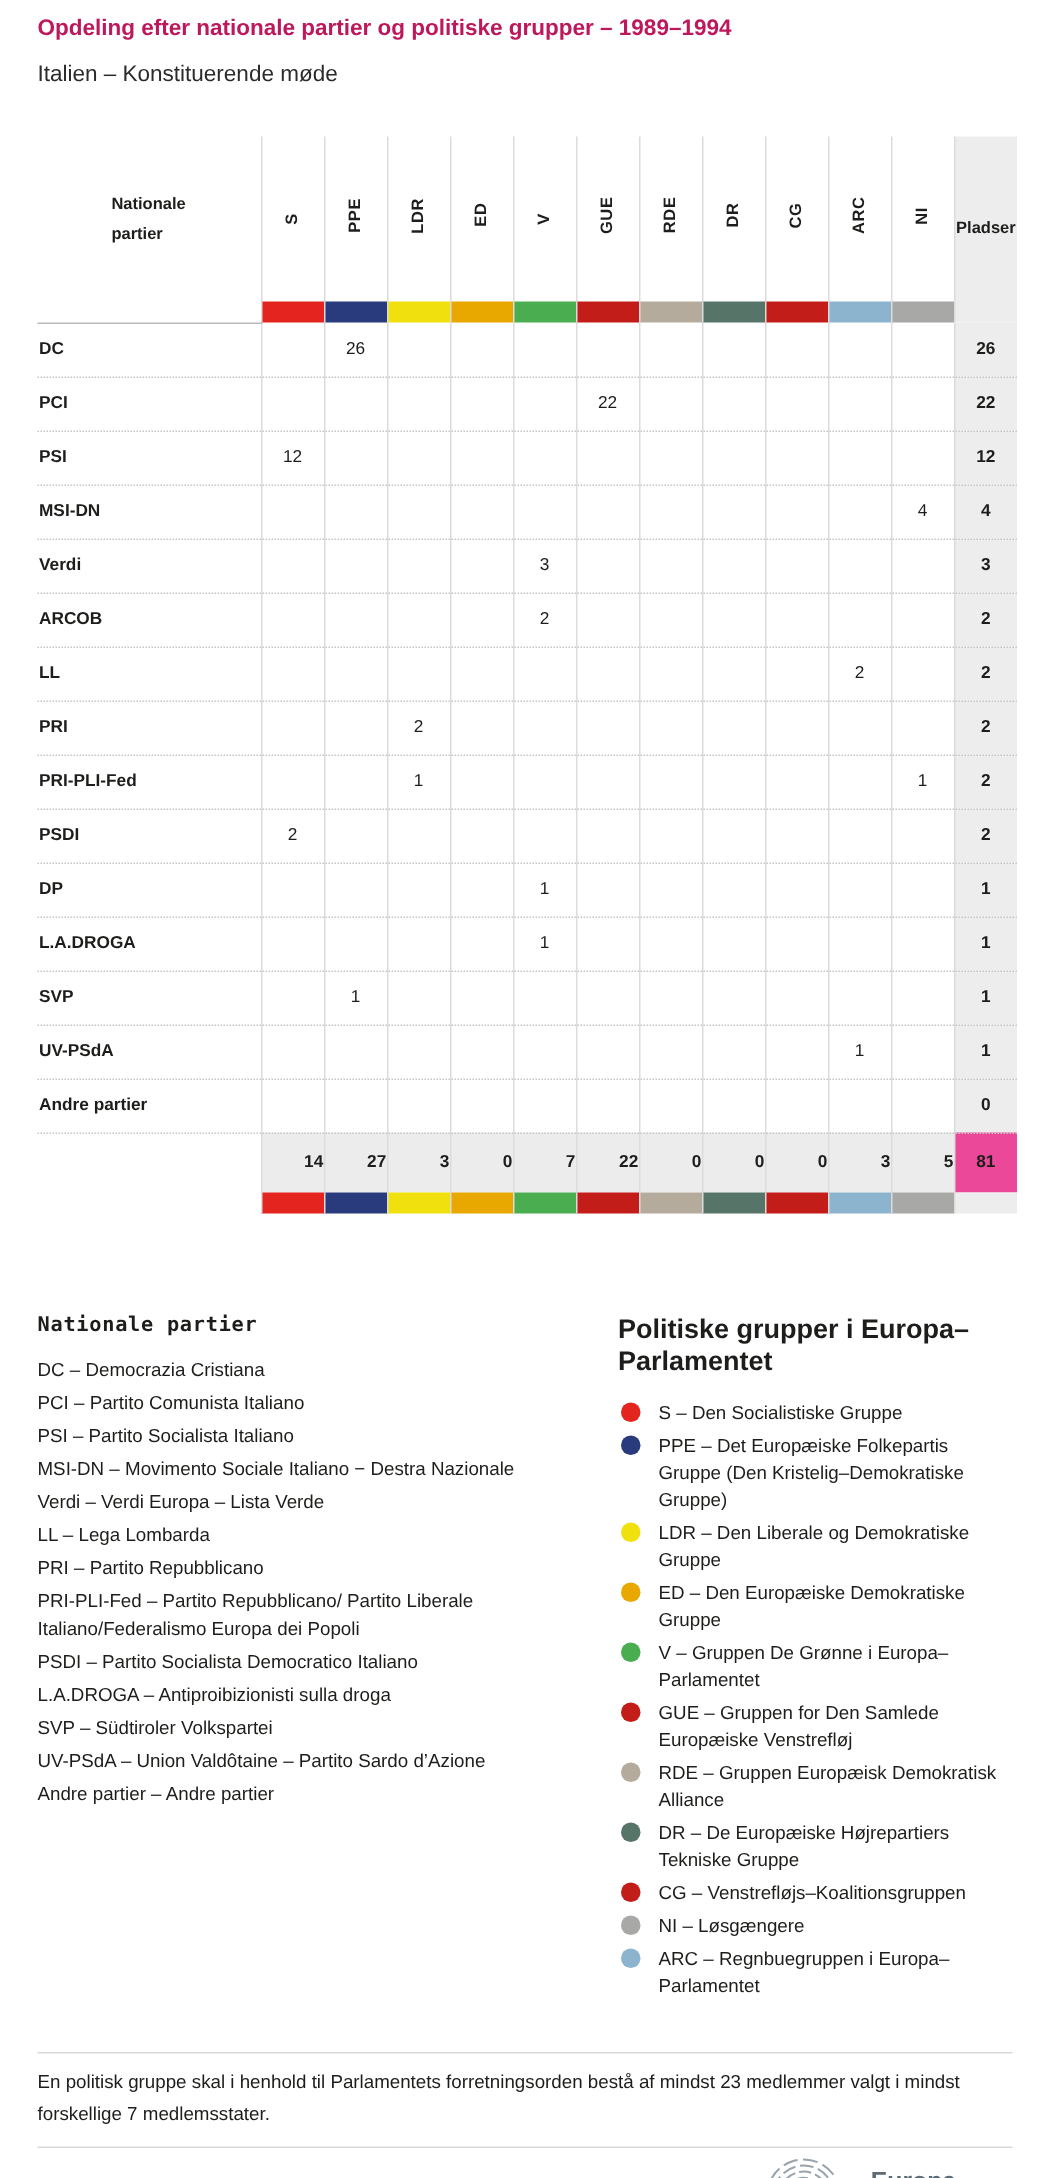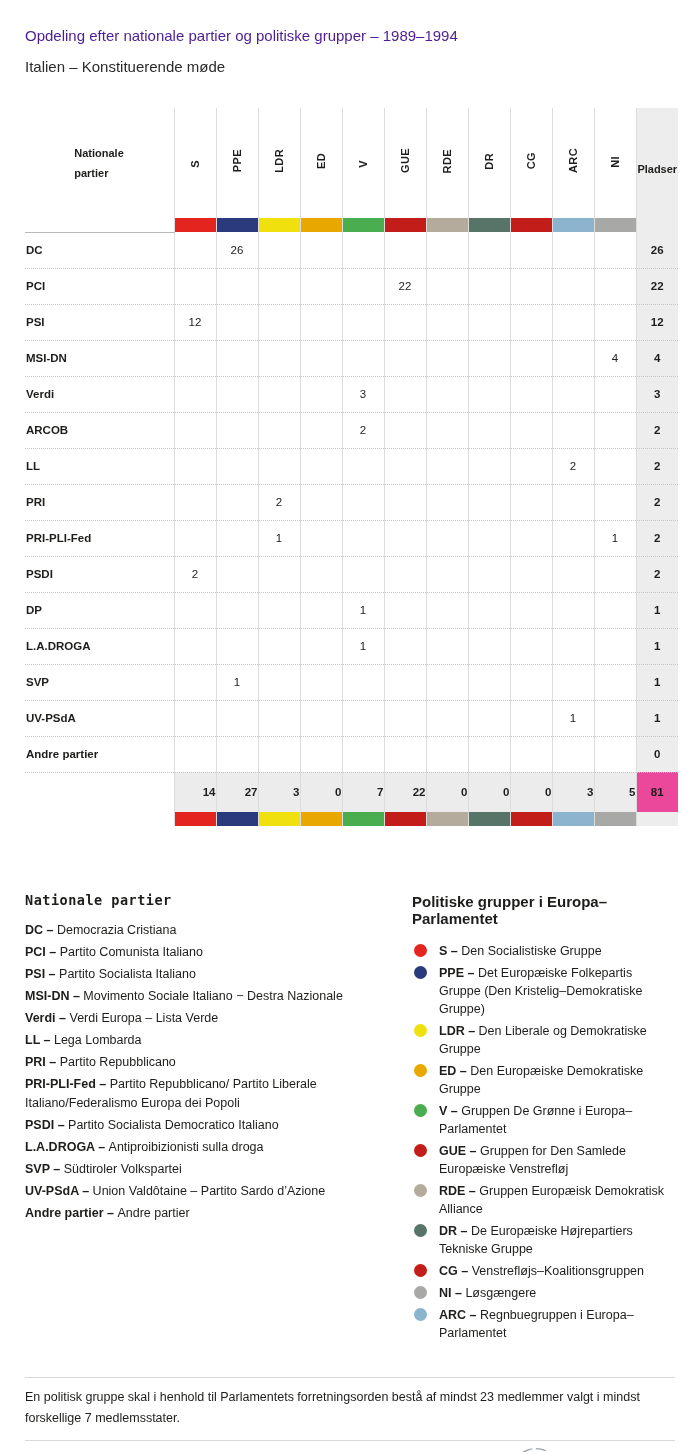--- a/index.html
+++ b/index.html
@@ -1,20 +1,20 @@
 <!DOCTYPE html>
 <html lang="da"><head>
 <meta charset="utf-8">
 <style>
   html,body{margin:0;padding:0;background:#ffffff;}
   body{width:700px;height:1452px;overflow:hidden;font-family:"Liberation Sans",sans-serif;color:#1d1d1b;}
   .page{width:700px;height:1452px;position:relative;}
 
   
-  .title{margin:26px 25px 0;font-size:15px;line-height:19px;font-weight:400;color:#4c1d95;}
+  .title{margin:9px 25px 0;font-size:15px;line-height:19px;font-weight:700;color:#be185d;}
   .subtitle{margin:12px 25px 0;font-size:15px;line-height:19px;font-weight:400;color:#2b2b2b;}
 
   
   table.seats{border-collapse:collapse;table-layout:fixed;margin:32px 0 0 25px;width:653px;}
   col.c-label{width:149px;} col.c-group{width:42px;} col.c-pladser{width:42px;}
   th,td{padding:0;font-weight:400;}
   .gline{border-left:1px solid #dcdcdc;}
   tr.hdr th{height:110px;vertical-align:middle;text-align:center;}
   th.corner{vertical-align:bottom;text-align:left;}
   th.corner .wrap{display:inline-block;width:50px;word-break:break-all;font-size:11px;line-height:20px;font-weight:700;text-align:left;}
@@ -32,25 +32,25 @@
   tfoot td.grand{height:39px;background:#ec4899;font-weight:700;text-align:center;}
   tfoot tr.bbars td{height:14px;}
   tfoot td.pbg{background:#ededed;}
 
   
   .legends{display:flex;justify-content:space-between;margin:66px 25px 0;}
   .leg-left{width:372px;}
   .leg-right{width:263px;}
   .lp-head{font-family:"DejaVu Sans Mono",monospace;font-weight:700;font-size:13.5px;letter-spacing:.5px;margin:0 0 13px;}
   .lp-item{font-size:12.5px;line-height:19px;margin-bottom:3px;}
-  .lg-head{font-weight:700;font-size:15px;margin:1px 0 15px;}
+  .lg-head{font-weight:700;font-size:18px;margin:1px 0 15px;}
   .lg-item{display:flex;align-items:flex-start;font-size:12.5px;line-height:18px;margin-bottom:4px;}
   .dot{width:13px;height:13px;border-radius:50%;flex:0 0 13px;margin:2px 12px 0 2px;}
   .lg-text{flex:1;}
-  b{font-weight:700;}
+  b{font-weight:400;}
 
   
   .rule{border:none;border-top:1px solid #d9d9d9;margin:31px 25px 0;}
   .rule2{border:none;border-top:1px solid #d9d9d9;margin:0 25px;}
   .footnote{margin:0 25px;padding:9px 0 11px;font-size:12.5px;line-height:21px;color:#1d1d1b;}
   .source-row{margin:0 25px;padding-top:3px;display:flex;justify-content:space-between;align-items:center;min-height:58px;}
   .kilde{font-size:13.5px;}
   .logo{display:flex;align-items:center;gap:9px;}
   .logo-text{color:#5d6b77;font-weight:700;font-size:16.5px;line-height:19px;}
 </style>

